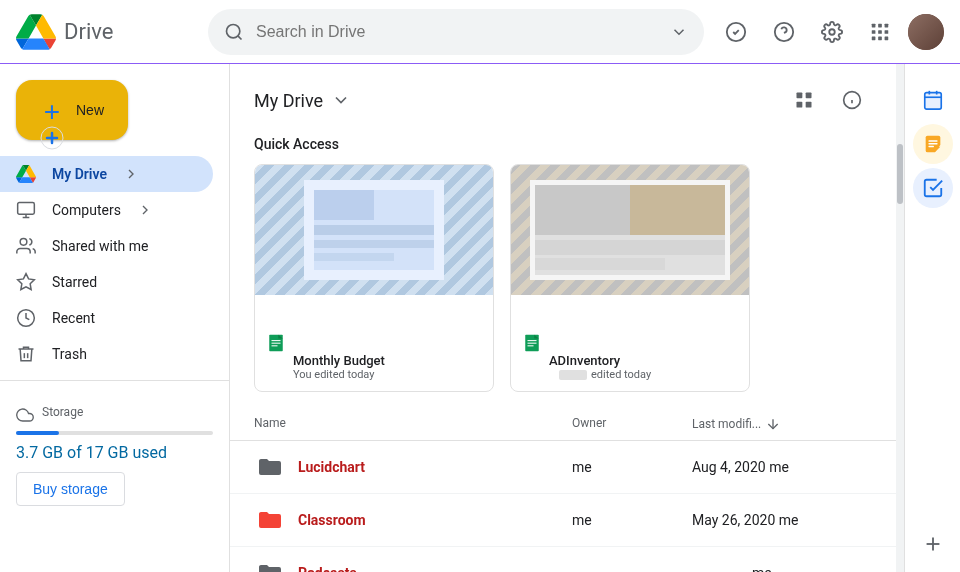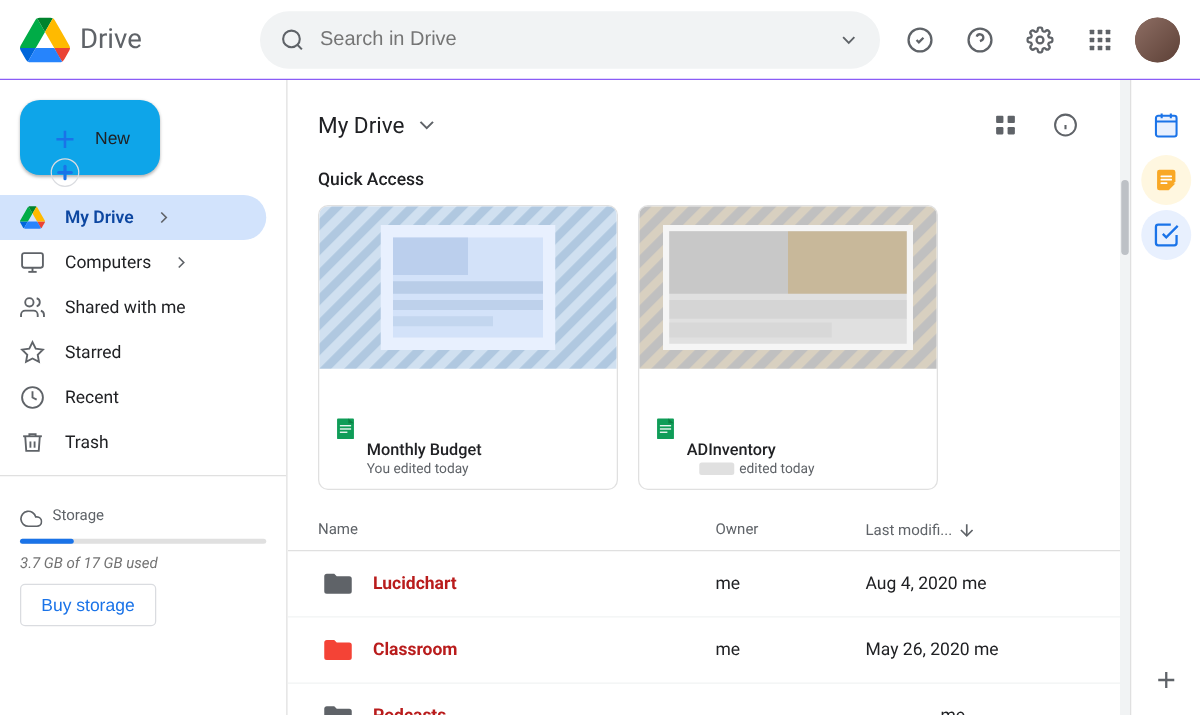--- a/index.html
+++ b/index.html
@@ -26,37 +26,37 @@
 
     
     .main-layout { display: flex; flex: 1; overflow: hidden; }
 
     
     .sidebar {
       width: 230px; flex-shrink: 0; padding: 8px 0; overflow-y: auto; border-right: 1px solid #e0e0e0;
     }
     .new-btn {
       display: flex; align-items: center; gap: 12px; margin: 8px 16px 16px; padding: 18px 24px;
-      background: #0ea5e9; border: none; border-radius: 16px; cursor: pointer; font-size: 14px; font-weight: 500; color: #202124;
+      background: #eab308; border: none; border-radius: 16px; cursor: pointer; font-size: 14px; font-weight: 500; color: #202124;
       box-shadow: 0 1px 3px rgba(0,0,0,0.2), 0 1px 2px rgba(0,0,0,0.12);
     }
     .new-plus { width: 24px; height: 24px; position: relative; }
     .new-plus::before { content: '+'; font-size: 28px; line-height: 1; color: #1a73e8; font-weight: 300; }
     .sidebar-item {
       display: flex; align-items: center; gap: 16px; padding: 8px 16px 8px 16px; cursor: pointer;
       border-radius: 0 24px 24px 0; margin-right: 16px; font-size: 14px; color: #202124;
     }
     .sidebar-item.active { background: #d2e3fc; font-weight: 600; color: #0d47a1; }
     .sidebar-item .si-icon { width: 20px; height: 20px; display: flex; align-items: center; justify-content: center; flex-shrink: 0; }
     .sidebar-divider { height: 1px; background: #e0e0e0; margin: 8px 0; }
     .storage-section { padding: 16px 16px 8px; }
     .storage-label { font-size: 12px; color: #5f6368; margin-bottom: 6px; }
     .storage-bar-bg { height: 4px; background: #e0e0e0; border-radius: 2px; margin-bottom: 8px; }
     .storage-bar-fill { height: 4px; background: #1a73e8; border-radius: 2px; width: 21.7%; }
-    .storage-text { font-size: 12px; color: #737373; margin-bottom: 10px; font-style: italic; }
+    .storage-text { font-size: 16px; color: #0369a1; margin-bottom: 10px; }
     .buy-storage-btn {
       border: 1px solid #dadce0; background: #fff; border-radius: 4px; padding: 8px 16px; font-size: 14px; color: #1a73e8; cursor: pointer; font-weight: 500;
     }
 
     
     .content-area { flex: 1; overflow-y: auto; padding: 0; }
 
     
     .drive-header {
       display: flex; align-items: center; justify-content: space-between; padding: 16px 24px 8px;

